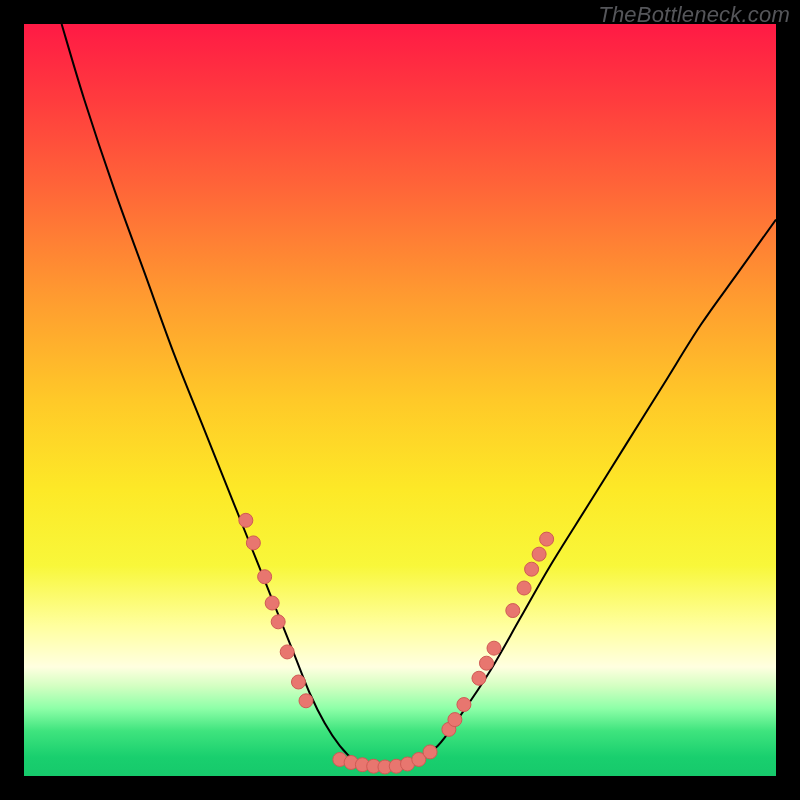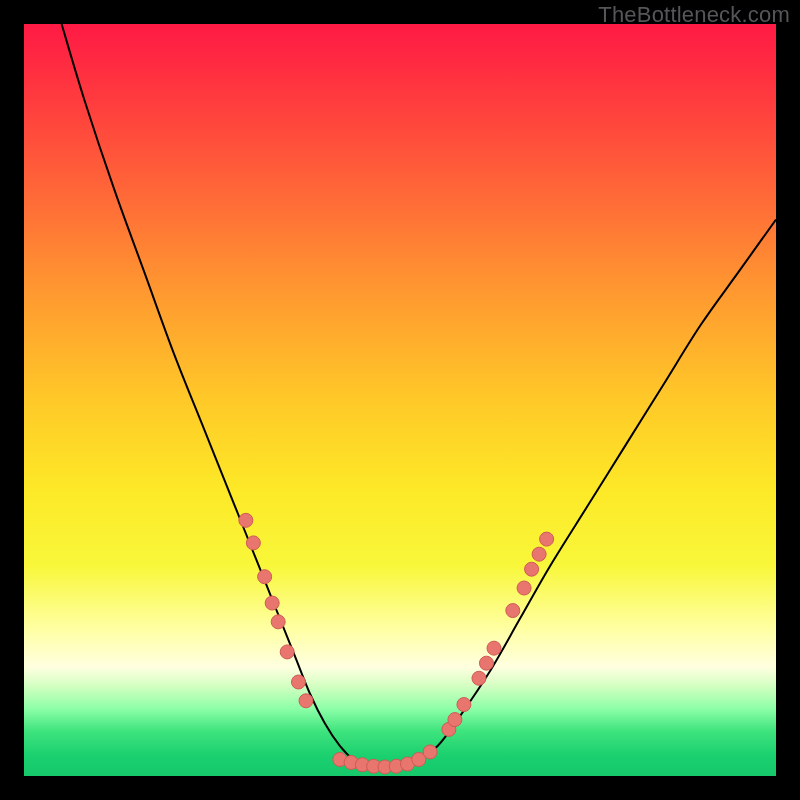--- a/index.html
+++ b/index.html
@@ -30,20 +30,21 @@
       #19cf6e 97.5%,
       #16c96b 100%);
   }
   .watermark {
     position: absolute;
     top: 2px; right: 10px;
     font-family: Arial, Helvetica, sans-serif;
     font-size: 22px;
     color: #55565a;
     letter-spacing: 0.2px;
+    font-style: italic;
   }
   svg.curve {
     position: absolute;
     top: 0; left: 0;
     width: 752px; height: 752px;
   }
   .curve path.main {
     fill: none;
     stroke: #000;
     stroke-width: 2;

